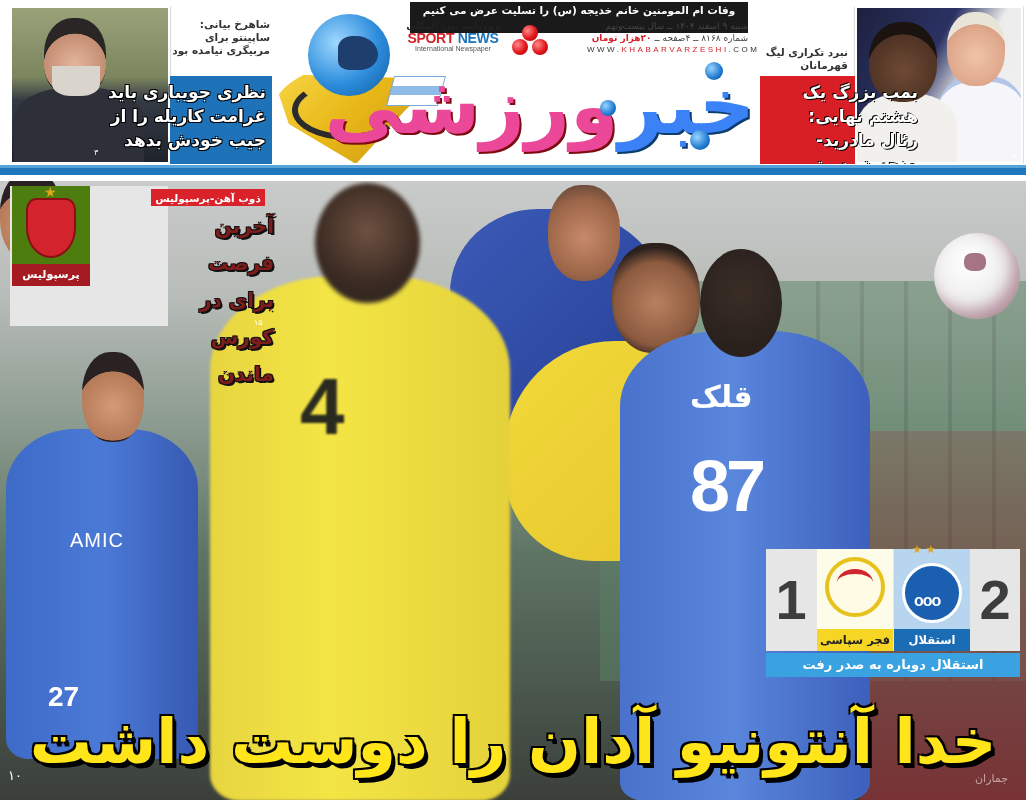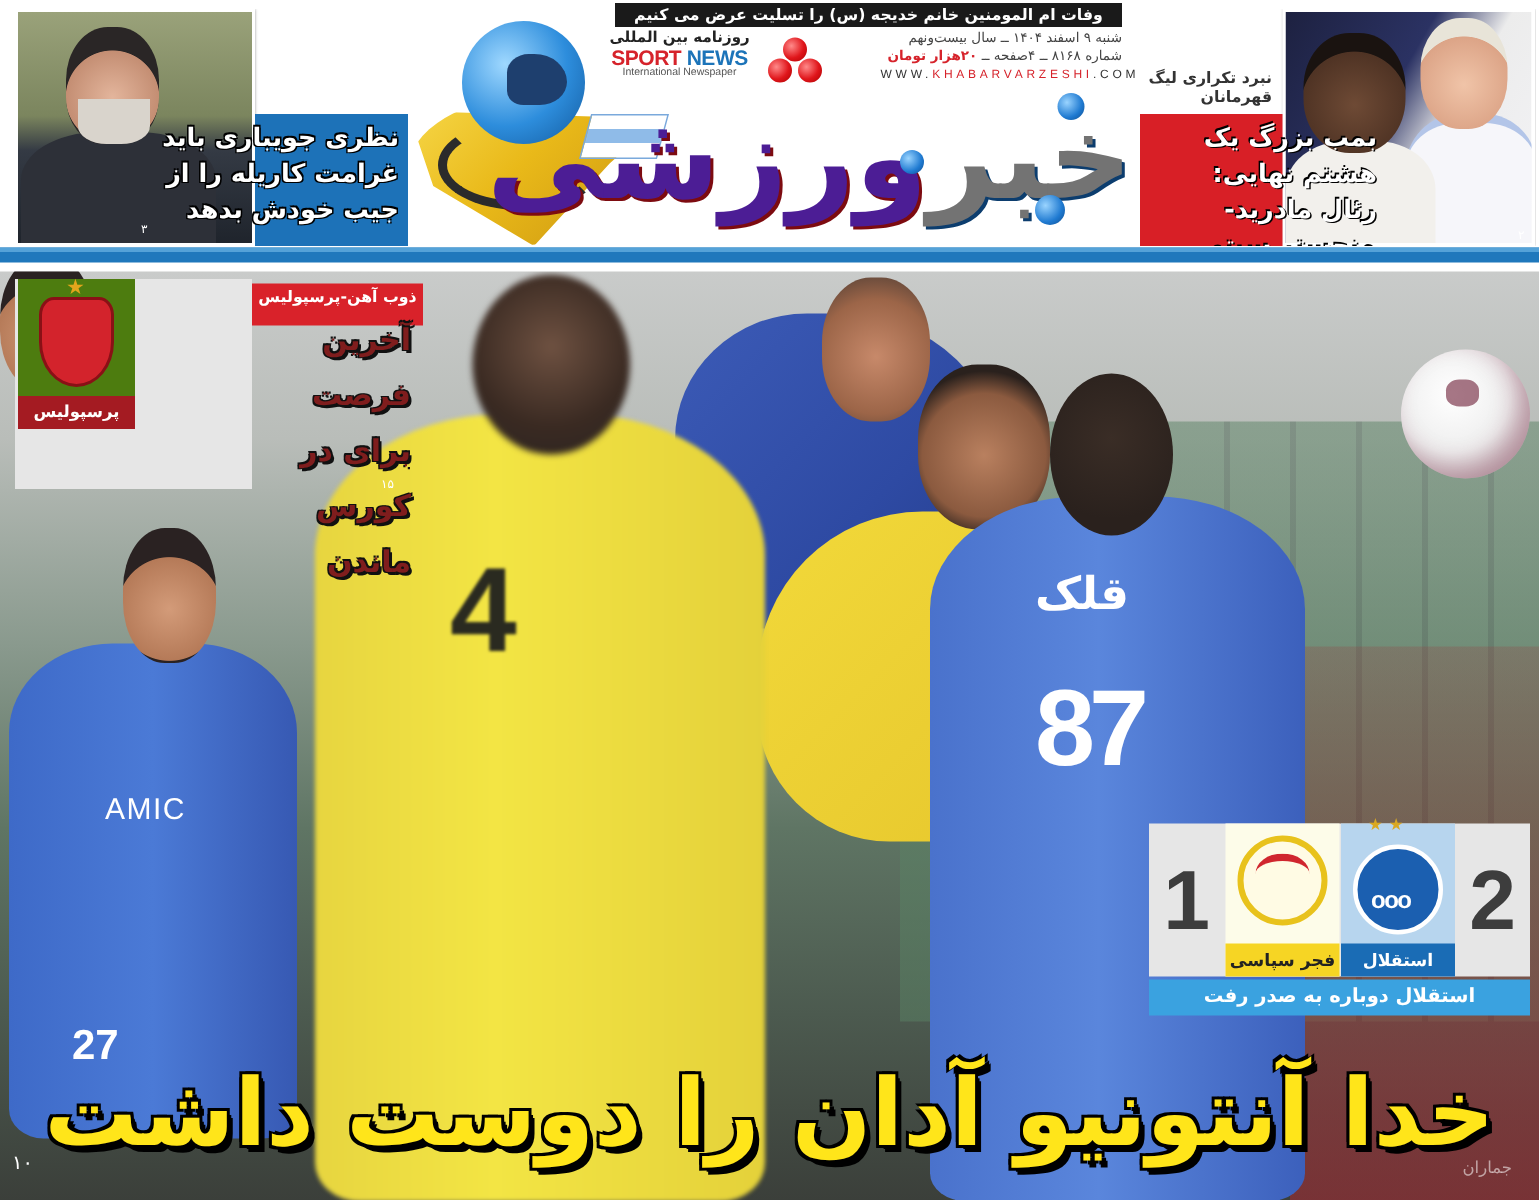--- a/index.html
+++ b/index.html
@@ -32,21 +32,21 @@
 
   .side-headline { position: absolute; direction: rtl; text-align: right; color: #fff; font-weight: bold; font-size: 17px; line-height: 24px; padding: 2px 6px; }
   .side-left .side-headline { left: 90px; top: 72px; width: 172px; text-shadow: 1px 1px 0 #000, -1px -1px 0 #000, 1px -1px 0 #000, -1px 1px 0 #000; }
   .side-left .hl-bg { position: absolute; left: 160px; top: 70px; width: 102px; height: 88px; background: #1d72b8; }
   .side-right .side-headline { left: 0; top: 72px; width: 164px; text-shadow: 1px 1px 0 #000, -1px -1px 0 #000; }
   .side-right .hl-bg { position: absolute; left: 0; top: 70px; width: 95px; height: 88px; background: #d81f26; }
 
   .page-ref { position: absolute; font-size: 8px; color: #fff; }
 
   
-  .condolence { position: absolute; left: 410px; top: 2px; width: 338px; height: 16px; background: #1a1a1a; color: #fff; font-size: 10.5px; font-weight: bold; direction: rtl; text-align: center; line-height: 16px; }
+  .condolence { position: absolute; left: 410px; top: 2px; width: 338px; height: 31px; background: #1a1a1a; color: #fff; font-size: 10.5px; font-weight: bold; direction: rtl; text-align: center; line-height: 16px; }
   .intl-block { position: absolute; left: 405px; top: 20px; width: 96px; text-align: center; }
   .intl-fa { font-size: 10px; font-weight: bold; color: #222; direction: rtl; }
   .intl-en { font-family: "Liberation Sans", sans-serif; font-size: 14px; font-weight: bold; line-height: 14px; letter-spacing: -0.3px; }
   .intl-en .sport { color: #d6232b; }
   .intl-en .news { color: #1c74b9; }
   .intl-sub { font-family: "Liberation Sans", sans-serif; font-size: 7px; color: #555; }
 
   .logo-dots { position: absolute; left: 510px; top: 25px; width: 40px; height: 32px; }
   .logo-dots span { position: absolute; width: 16px; height: 16px; border-radius: 50%; background: radial-gradient(circle at 35% 35%, #ff8a8a 0%, #e0161b 55%, #a00 100%); }
 
@@ -56,22 +56,22 @@
   .issue-url .red { color: #d6232b; }
 
   .globe-art { position: absolute; left: 272px; top: 14px; width: 170px; height: 150px; }
   .globe { position: absolute; left: 36px; top: 0; width: 82px; height: 82px; border-radius: 50%; background: radial-gradient(circle at 35% 35%, #9fd8ff 0%, #2d8ddc 55%, #135a9e 100%); overflow: hidden; }
   .globe::after { content: ""; position: absolute; left: 30px; top: 22px; width: 40px; height: 34px; background: #1e3f6e; border-radius: 40% 60% 50% 30%; }
   .ribbon { position: absolute; left: 0; top: 50px; width: 168px; height: 100px; border-radius: 50% 10% 60% 40%; background: linear-gradient(135deg, #f7d94b 0%, #e9b919 45%, #c99310 100%); clip-path: polygon(0 10%, 100% 15%, 80% 45%, 50% 100%, 10% 60%); }
   .ribbon-dark { position: absolute; left: 20px; top: 66px; width: 110px; height: 60px; border: 6px solid #2b2b2b; border-radius: 50%; border-top-color: transparent; border-right-color: transparent; }
   .flag-chip { position: absolute; left: 118px; top: 62px; width: 52px; height: 30px; background: linear-gradient(180deg,#fff 0 33%, #8fbbe8 33% 66%, #fff 66%); transform: skew(-15deg); border: 1px solid #7aa9dc; }
 
   .wordmark { position: absolute; left: 420px; top: 56px; width: 335px; height: 106px; direction: rtl; text-align: right; font-weight: bold; font-size: 78px; line-height: 100px; letter-spacing: -4px; }
-  .wordmark .blue { color: #737373; text-shadow: 2px 2px 0 #0c3d6e; }
-  .wordmark .red { color: #4c1d95; text-shadow: 2px 2px 0 #7d0b10; }
+  .wordmark .blue { color: #3b82f6; text-shadow: 2px 2px 0 #0c3d6e; }
+  .wordmark .red { color: #ec4899; text-shadow: 2px 2px 0 #7d0b10; }
   .wm-dot { position: absolute; border-radius: 50%; background: radial-gradient(circle at 35% 35%, #9ad4ff 0%, #1f7ad1 60%, #0e4a8a 100%); }
 
   .blue-rule { position: absolute; left: 0; top: 165px; width: 1026px; height: 10px; background: #1f78bc; border-top: 3px solid #54a2d8; }
 
   
   .main-photo { position: absolute; left: 0; top: 181px; width: 1026px; height: 619px; overflow: hidden;
     background: linear-gradient(180deg, #c9cbca 0%, #b9bdb9 18%, #8a9a8e 40%, #5f7564 60%, #4c5a4f 80%, #3b3f3a 100%); }
   .stand-stripes { position: absolute; left: 600px; top: 100px; width: 426px; height: 400px; background: repeating-linear-gradient(90deg, rgba(90,130,100,0.5) 0 40px, rgba(70,100,80,0.5) 40px 44px); }
   .stand-red { position: absolute; left: 860px; top: 250px; width: 166px; height: 369px; background: linear-gradient(180deg, rgba(150,60,60,0.25), rgba(170,40,50,0.55)); }
 
@@ -106,21 +106,21 @@
   .team-persepolis .team-name { background: #a41b22; }
   .team-zob .team-name { background: #2e8a46; }
   .crest-persepolis { position: absolute; left: 14px; top: 12px; width: 50px; height: 60px; background: #d3232c; border-radius: 20% 20% 50% 50%; border: 2px solid #8a1016; }
   .crest-persepolis::before { content: "★"; position: absolute; left: 16px; top: -16px; color: #e2a51c; font-size: 14px; }
   .crest-zob { position: absolute; left: 10px; top: 8px; width: 58px; height: 64px; }
   .crest-zob .ring { position: absolute; width: 26px; height: 26px; border: 7px solid #179148; border-radius: 50%; border-top-color: transparent; }
   .crest-zob .tower { position: absolute; left: 19px; top: 0; width: 20px; height: 22px; background: #179148; border-radius: 4px 4px 50% 50%; }
   .crest-zob .tower::after { content: ""; position: absolute; left: 5px; top: 8px; width: 10px; height: 10px; border-radius: 50%; background: #c9211e; }
   .kickoff-time { position: absolute; left: 2px; top: 102px; width: 154px; height: 36px; background: #e8e8e8; font-family: "Liberation Sans", sans-serif; font-size: 26px; font-weight: bold; color: #444; text-align: center; line-height: 36px; letter-spacing: -1px; }
 
-  .match-kicker { position: absolute; left: 168px; top: 189px; width: 114px; height: 28px; background: #d9222a; color: #fff; font-size: 10.5px; font-weight: bold; direction: rtl; text-align: center; line-height: 18px; }
+  .match-kicker { position: absolute; left: 151px; top: 189px; width: 114px; height: 17px; background: #d9222a; color: #fff; font-size: 10.5px; font-weight: bold; direction: rtl; text-align: center; line-height: 18px; }
   .match-headline { position: absolute; left: 168px; top: 208px; width: 106px; direction: rtl; text-align: right; color: #7f1d1d; font-size: 20px; font-weight: bold; line-height: 37px; text-shadow: 2px 2px 0 #111, -1px -1px 0 #111, 1px -1px 0 #111, -1px 1px 0 #111; }
 
   
   .score-box { position: absolute; left: 766px; top: 549px; width: 254px; height: 102px; background: #e6e6e6; }
   .score-num { position: absolute; top: 0; width: 50px; height: 102px; font-family: "Liberation Sans", sans-serif; font-weight: bold; font-size: 56px; color: #3d3d3d; text-align: center; line-height: 102px; }
   .score-fajr { left: 0; }
   .score-esteghlal { left: 204px; }
   .score-team { position: absolute; top: 0; width: 76px; height: 102px; }
   .score-team.fajr { left: 51px; background: #fdfce9; }
   .score-team.esteghlal { left: 128px; background: #b7d5ee; }
@@ -145,20 +145,21 @@
 
 <header class="masthead">
 
   <section class="side-story side-left">
     <div class="photo-frame">
       <div class="coach-body"></div>
       <div class="coach-head"></div>
       <div class="coach-beard"></div>
     </div>
     <div class="hl-bg"></div>
+    <div class="kicker-sm">شاهرخ بیانی: ساپینتو برای مربیگری نیامده بود</div>
     <div class="side-headline">نظری جویباری باید غرامت کاریله را از جیب خودش بدهد</div>
     <span class="page-ref" style="left:84px;top:142px;">۳</span>
   </section>
 
   <div class="condolence">وفات ام المومنین خانم خدیجه (س) را تسلیت عرض می کنیم</div>
 
   <div class="intl-block">
     <div class="intl-fa">روزنامه بین المللی</div>
     <div class="intl-en">
       <span class="sport">SPORT</span>

